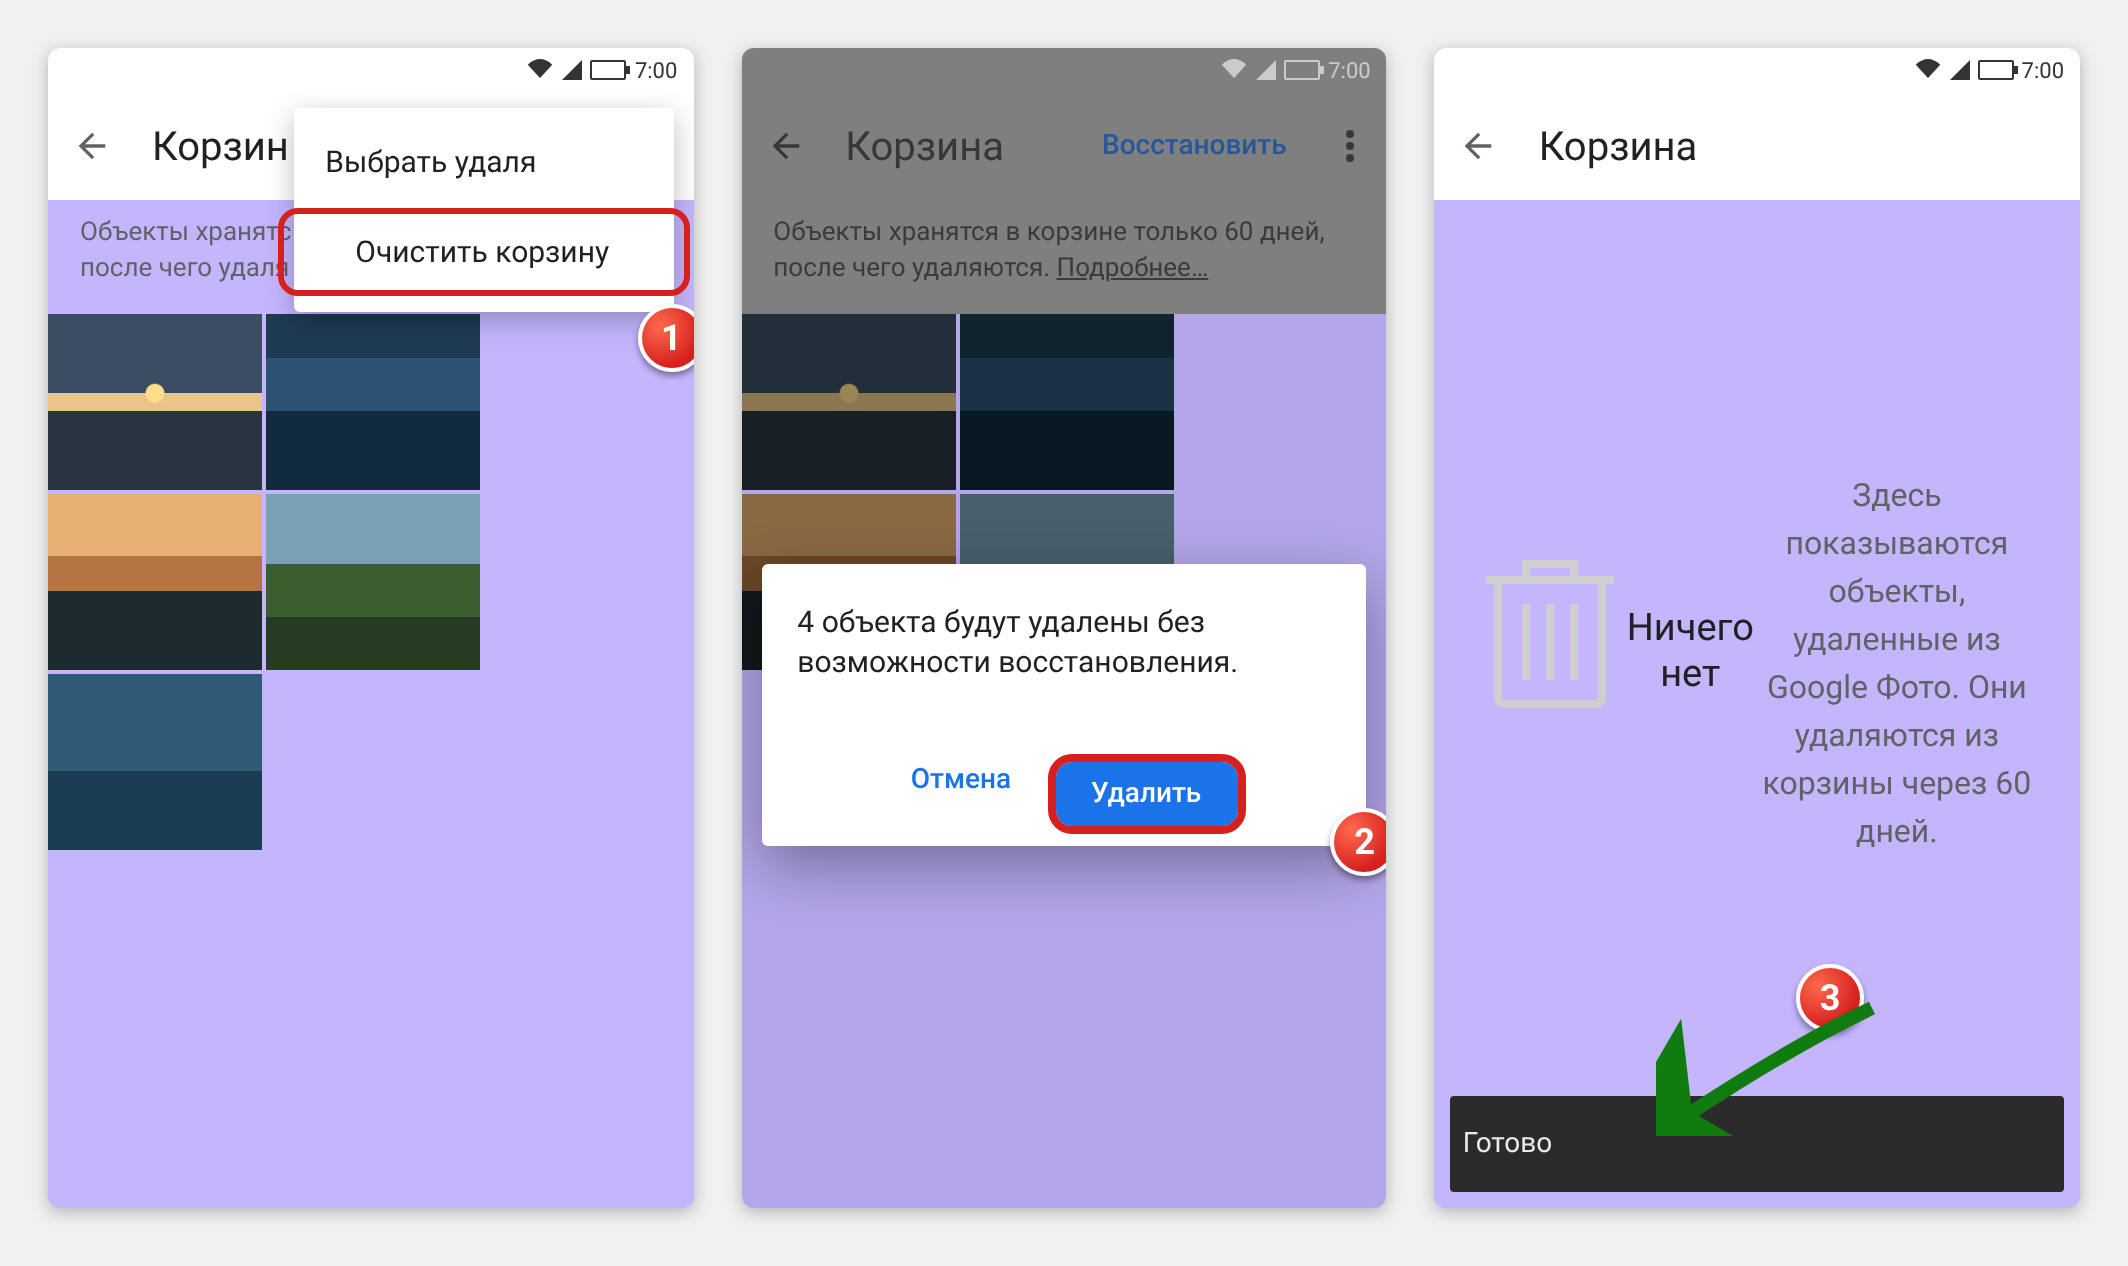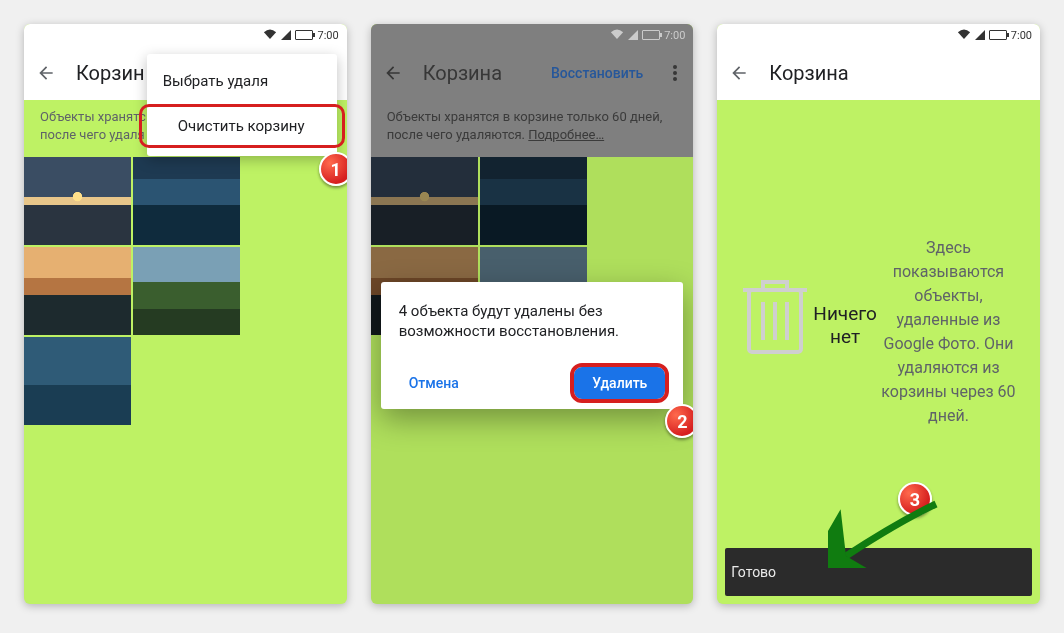--- a/index.html
+++ b/index.html
@@ -8,21 +8,21 @@
     font-family: Roboto, -apple-system, "Segoe UI", Arial, sans-serif;
     display: flex;
     gap: 24px;
     padding: 24px;
     justify-content: center;
     align-items: flex-start;
   }
   .phone {
     width: 324px;
     height: 580px;
-    background: #bef264;
+    background: #c4b5fd;
     border-radius: 6px;
     box-shadow: 0 2px 8px rgba(0,0,0,.25);
     overflow: hidden;
     position: relative;
     display: flex;
     flex-direction: column;
   }
   
   .status {
     height: 22px;
@@ -115,30 +115,31 @@
     left:10px; right:10px;
     top:258px;
     background:#fff;
     border-radius:3px;
     box-shadow:0 10px 30px rgba(0,0,0,.35);
     padding:20px 18px 10px;
     z-index:6;
   }
   .dialog-text{ font-size:15px; color:#202124; line-height:1.3; }
   .dialog-actions{
-    display:flex; justify-content:space-between; gap:12px;
+    display:flex; justify-content:center; gap:12px;
     margin-top:26px; align-items:center;
   }
   .btn-flat{ color:#1a73e8; font-size:14px; font-weight:500; padding:8px 10px; }
   .btn-raised{
     background:#1a73e8; color:#fff; font-size:14px; font-weight:500;
     padding:8px 18px; border-radius:4px;
     outline:4px solid #d61f1f;
     outline-offset:0;
     border-radius:8px;
+    margin-top:14px;
   }
   
   .empty{
     flex:1; display:flex; align-items:center; justify-content:center;
     padding:0 20px; text-align:center;
     margin-top:-40px;
   }
   .bin-icon{ color:#bdbdbd; margin-bottom:28px; }
   .empty-title{ font-size:19px; color:#202124; margin-bottom:14px; }
   .empty-sub{ font-size:16px; color:#5f6368; line-height:1.5; }

